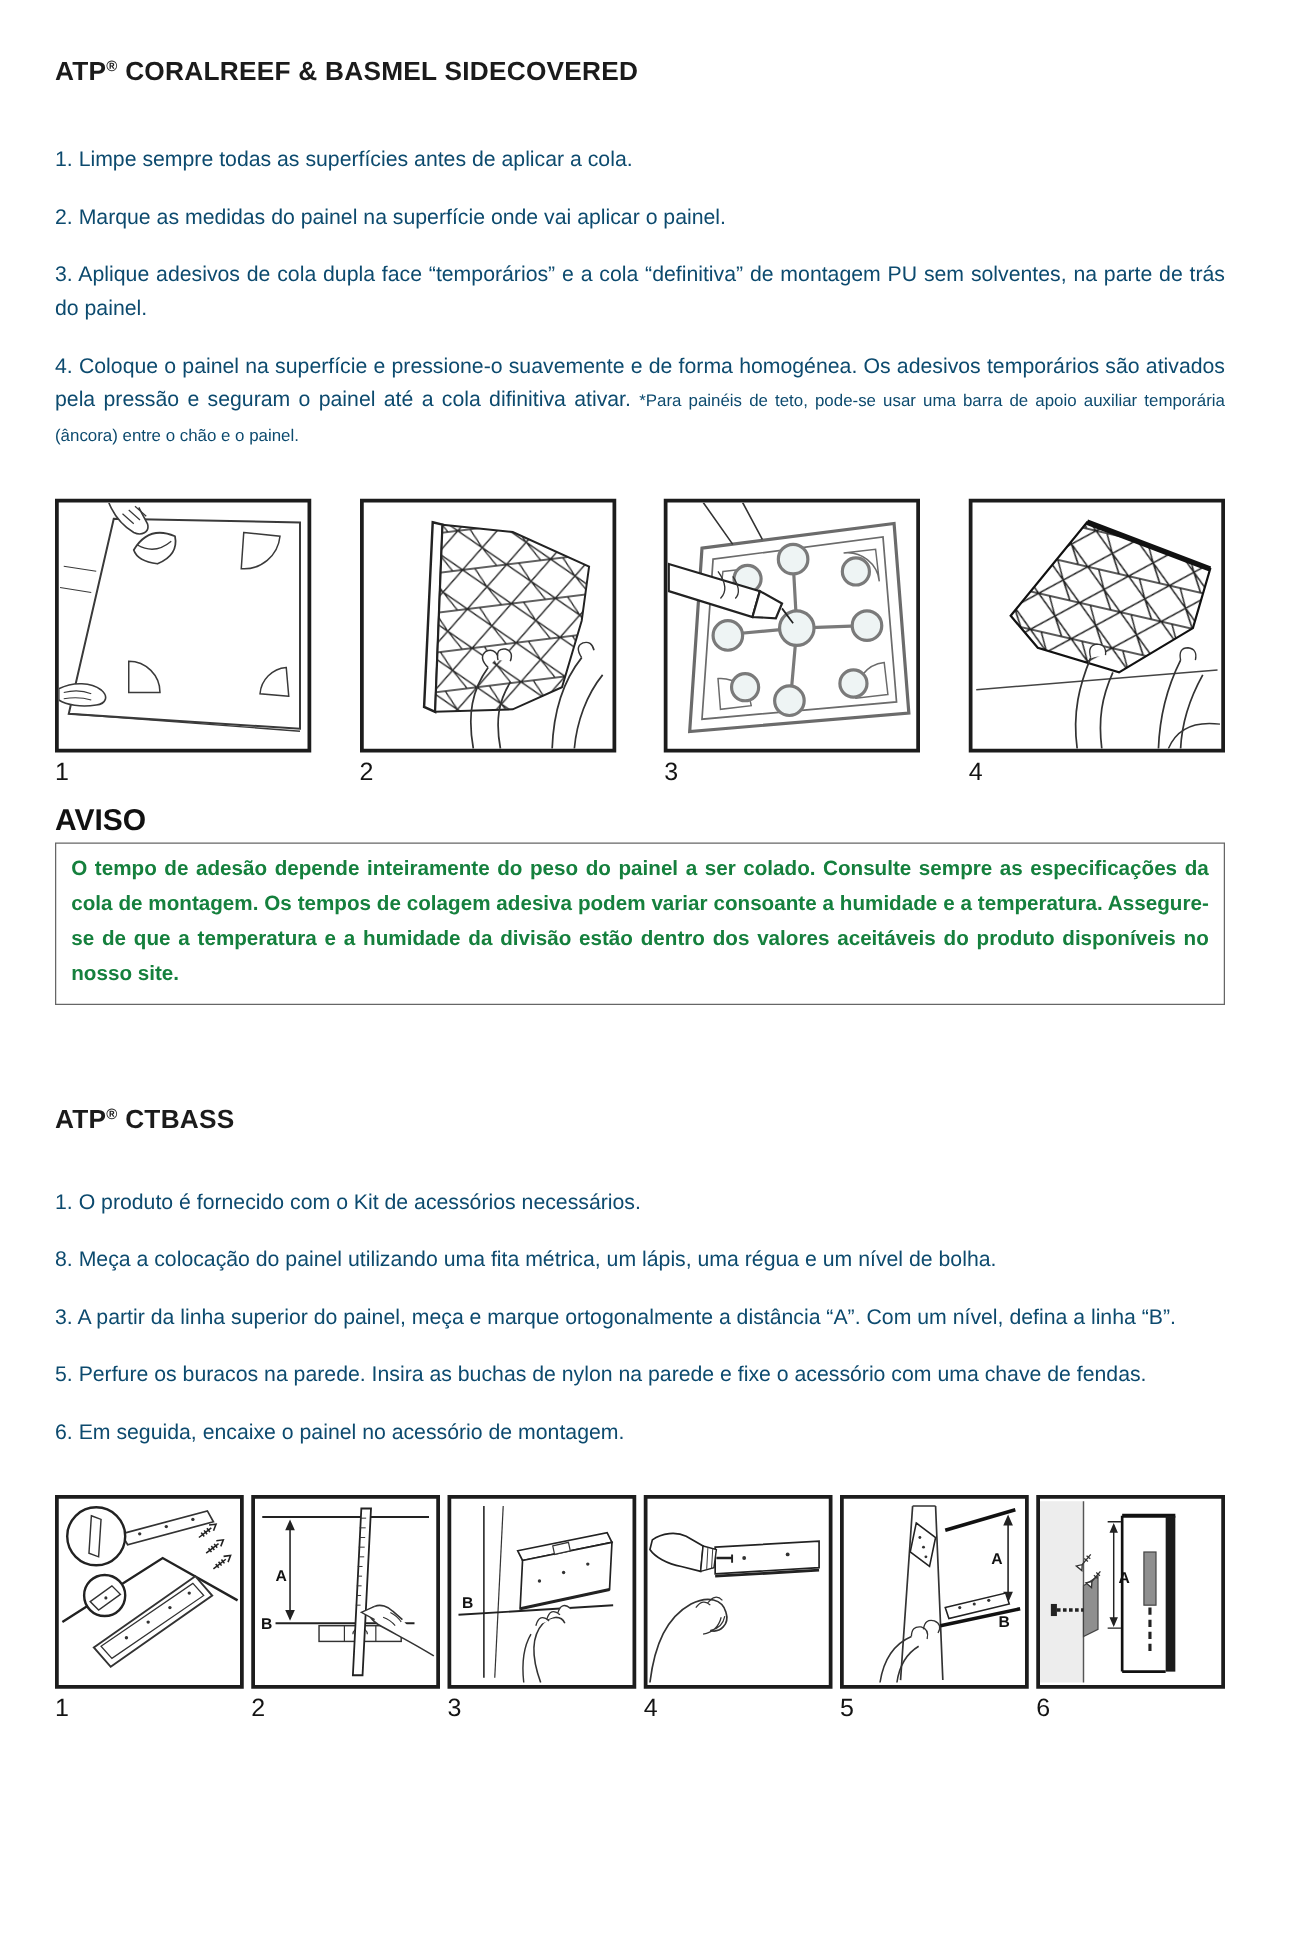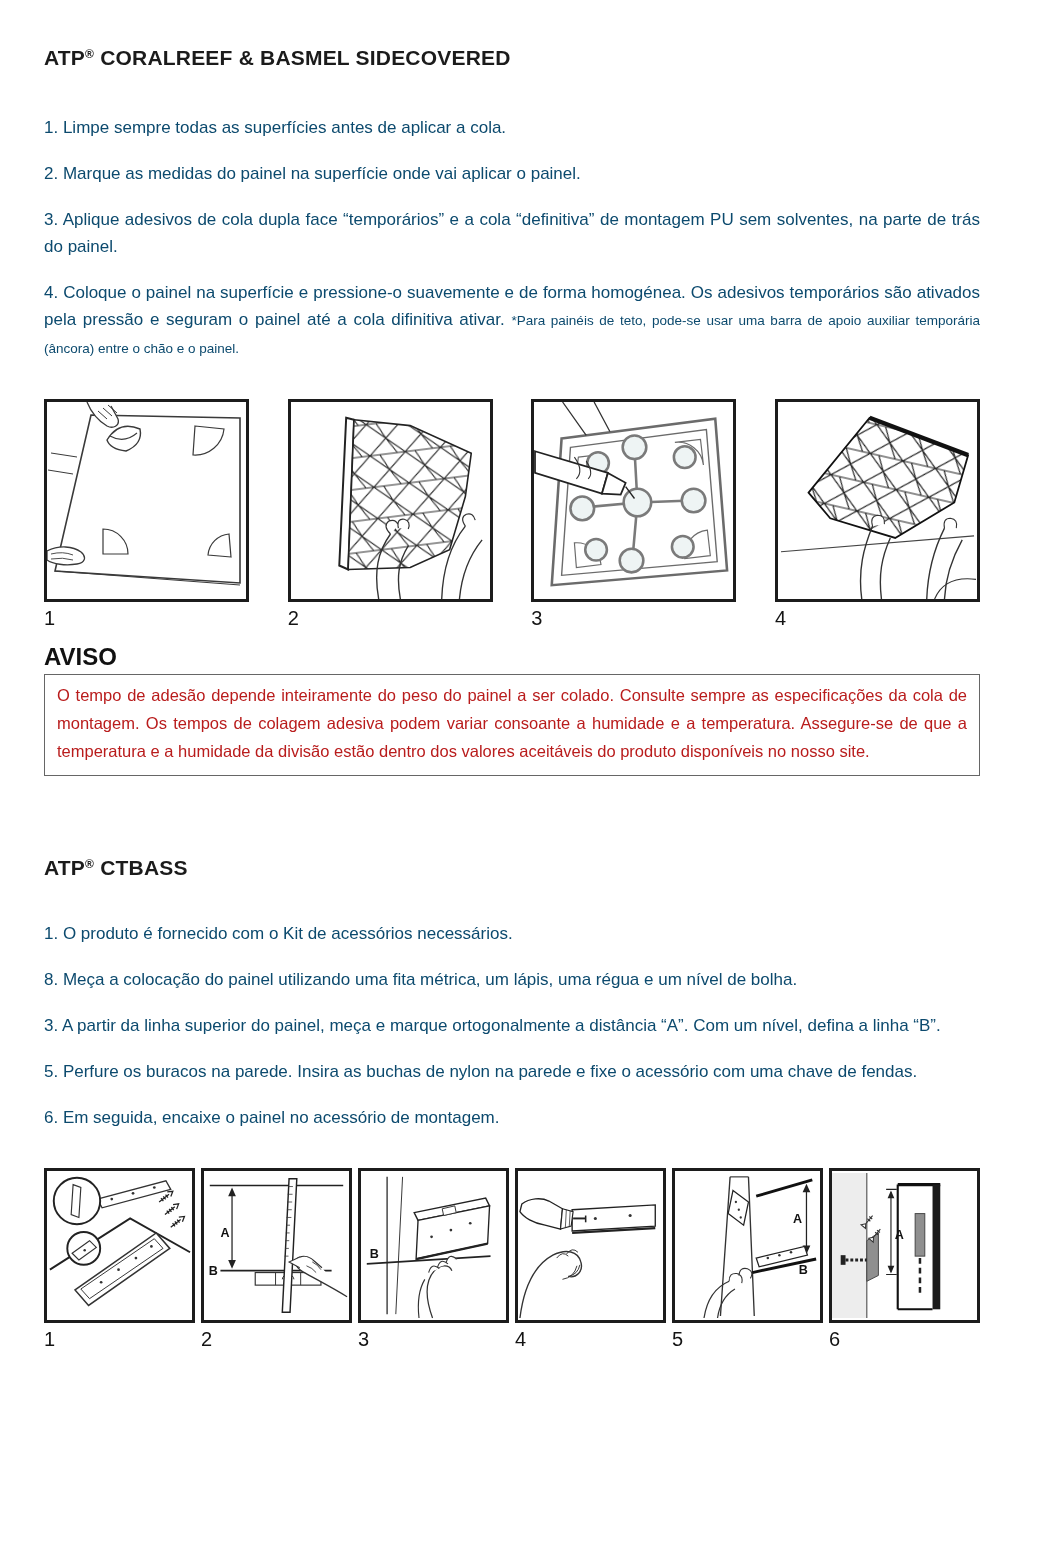--- a/index.html
+++ b/index.html
@@ -30,21 +30,21 @@
   .fig-b { width: 151px; }
   .fig-box { border: 3px solid #1c1c1c; background: #fff; overflow: hidden; }
   .fig-t .fig-box { height: 203px; }
   .fig-b .fig-box { height: 155px; }
   .fig-box svg { width: 100%; height: 100%; display: block; }
   .fig-num { font-size: 20px; line-height: 1; margin-top: 6px; color: #141414; }
 
   .aviso-title { font-size: 24px; font-weight: 700; margin: 15px 0 3px; color: #111; }
   .aviso-box {
     border: 1px solid #666; padding: 6px 12px 10px;
-    font-size: 16.5px; line-height: 28px; text-align: justify; color: #b91c1c;
+    font-size: 16.5px; line-height: 28px; text-align: justify; color: #15803d; font-weight: bold;
   }
 
   svg text { font-family: "Liberation Sans", sans-serif; font-weight: 700; font-size: 13px; fill: #111; }
 </style>
 </head>
 <body>
 
 <div class="content">
 
   <h1 class="sec-title"><span>ATP</span><span class="reg">®</span><span> CORALREEF &amp; BASMEL SIDECOVERED</span></h1>

